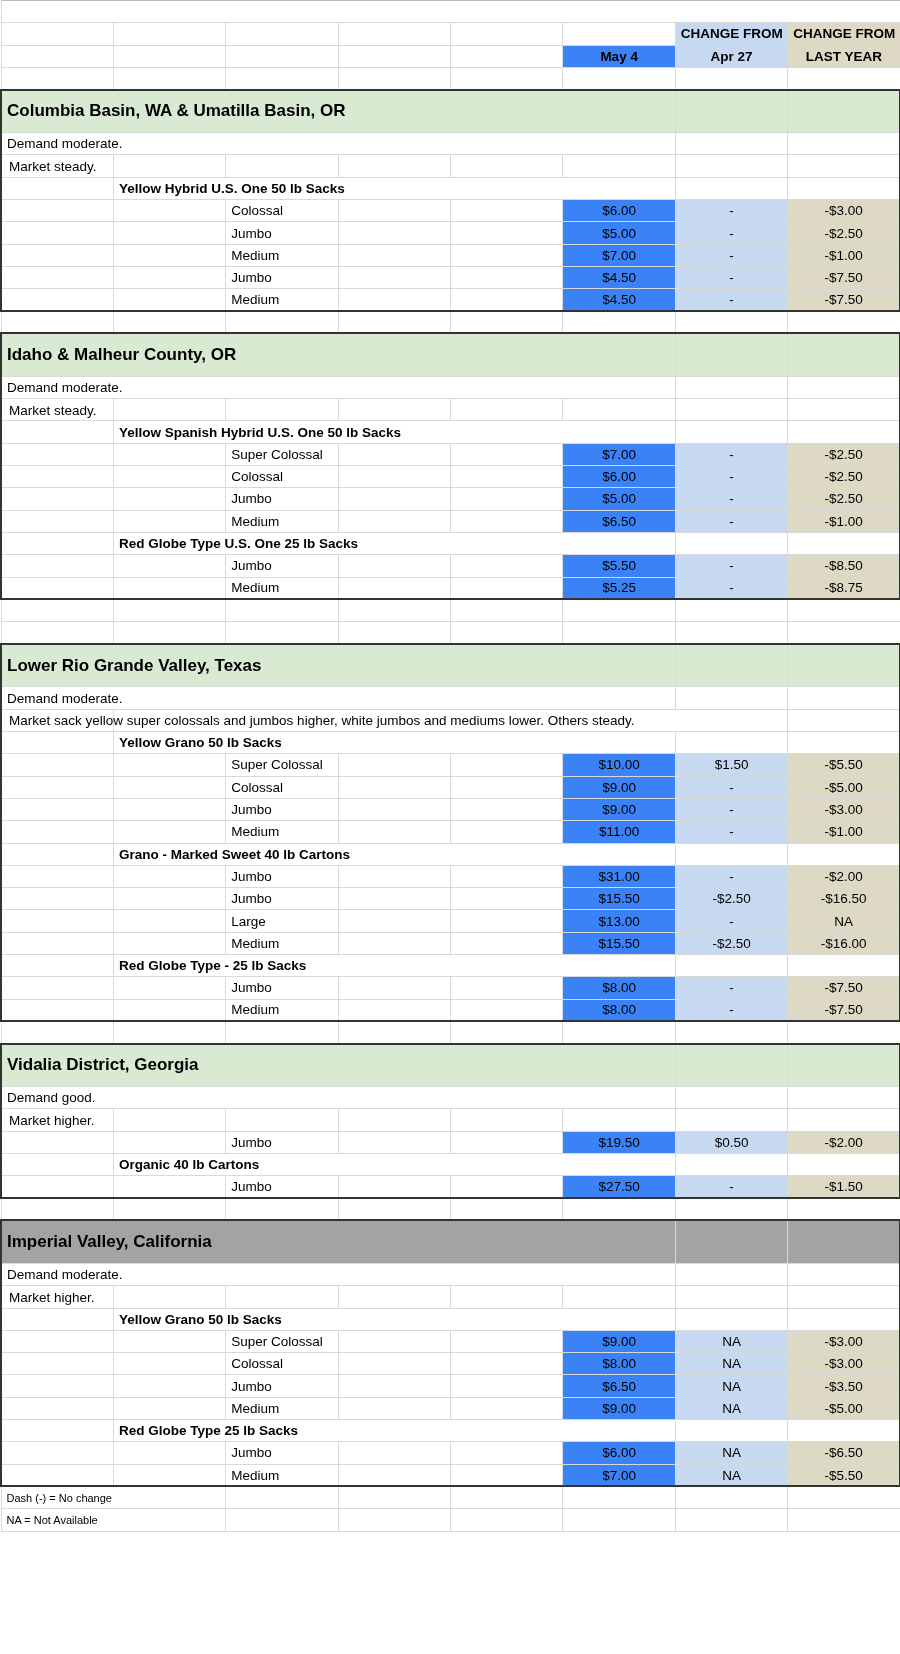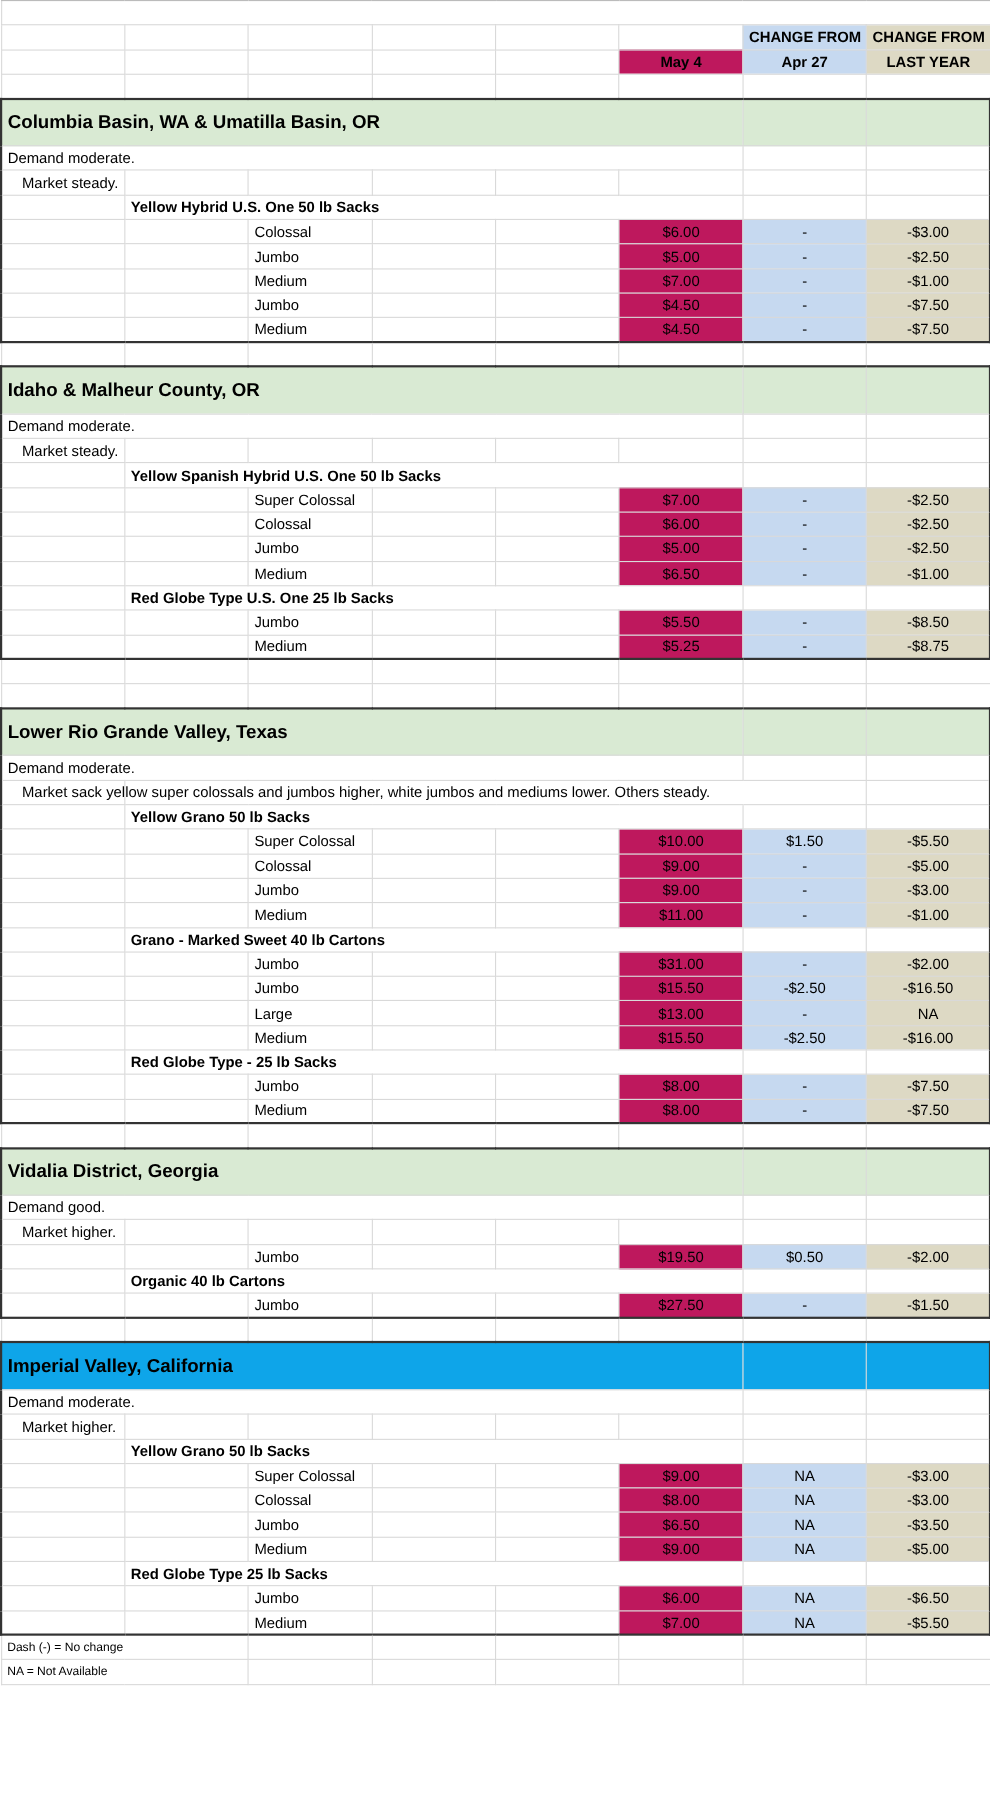--- a/index.html
+++ b/index.html
@@ -2,33 +2,33 @@
 <html><head>
 <meta charset="utf-8">
 <style>
   html,body{margin:0;padding:0;background:#fff;}
   body{width:900px;height:1654px;overflow:hidden;font-family:"Liberation Sans",sans-serif;font-size:13.5px;color:#000;}
   #sheet{position:relative;width:900px;}
   table{border-collapse:collapse;table-layout:fixed;width:899px;}
   col{width:112.4px;}
   td{border:1px solid #d9d9d9;height:22.3px;padding:0 5px;white-space:nowrap;overflow:visible;box-sizing:border-box;}
   tr.hdr td{height:43px;}
-  .price{background:#be185d;text-align:center;}
+  .price{background:#3b82f6;text-align:center;}
   .wk{background:#c6d9f0;text-align:center;}
   .yr{background:#ddd9c4;text-align:center;}
   .bold{font-weight:bold;}
   .region td{background:#d9ead3;font-size:17px;font-weight:bold;}
-  .region.plain td{background:#0ea5e9;}
+  .region.plain td{background:#a3a3a3;}
   .note{font-size:11px;}
   .box-top td{border-top:2px solid #333;}
   .box-bot td{border-bottom:2px solid #333;}
   .bl{border-left:2px solid #333 !important;}
   .br{border-right:2px solid #333 !important;}
   td.ov{overflow:visible;position:relative;}
-  td.ov span{position:absolute;left:18px;top:50%;transform:translateY(-50%);}
+  td.ov span{position:absolute;left:7px;top:50%;transform:translateY(-50%);}
 </style>
 </head>
 <body>
 
 <div id="sheet">
 <table id="grid">
   <colgroup>
         <col>
         <col>
         <col>

